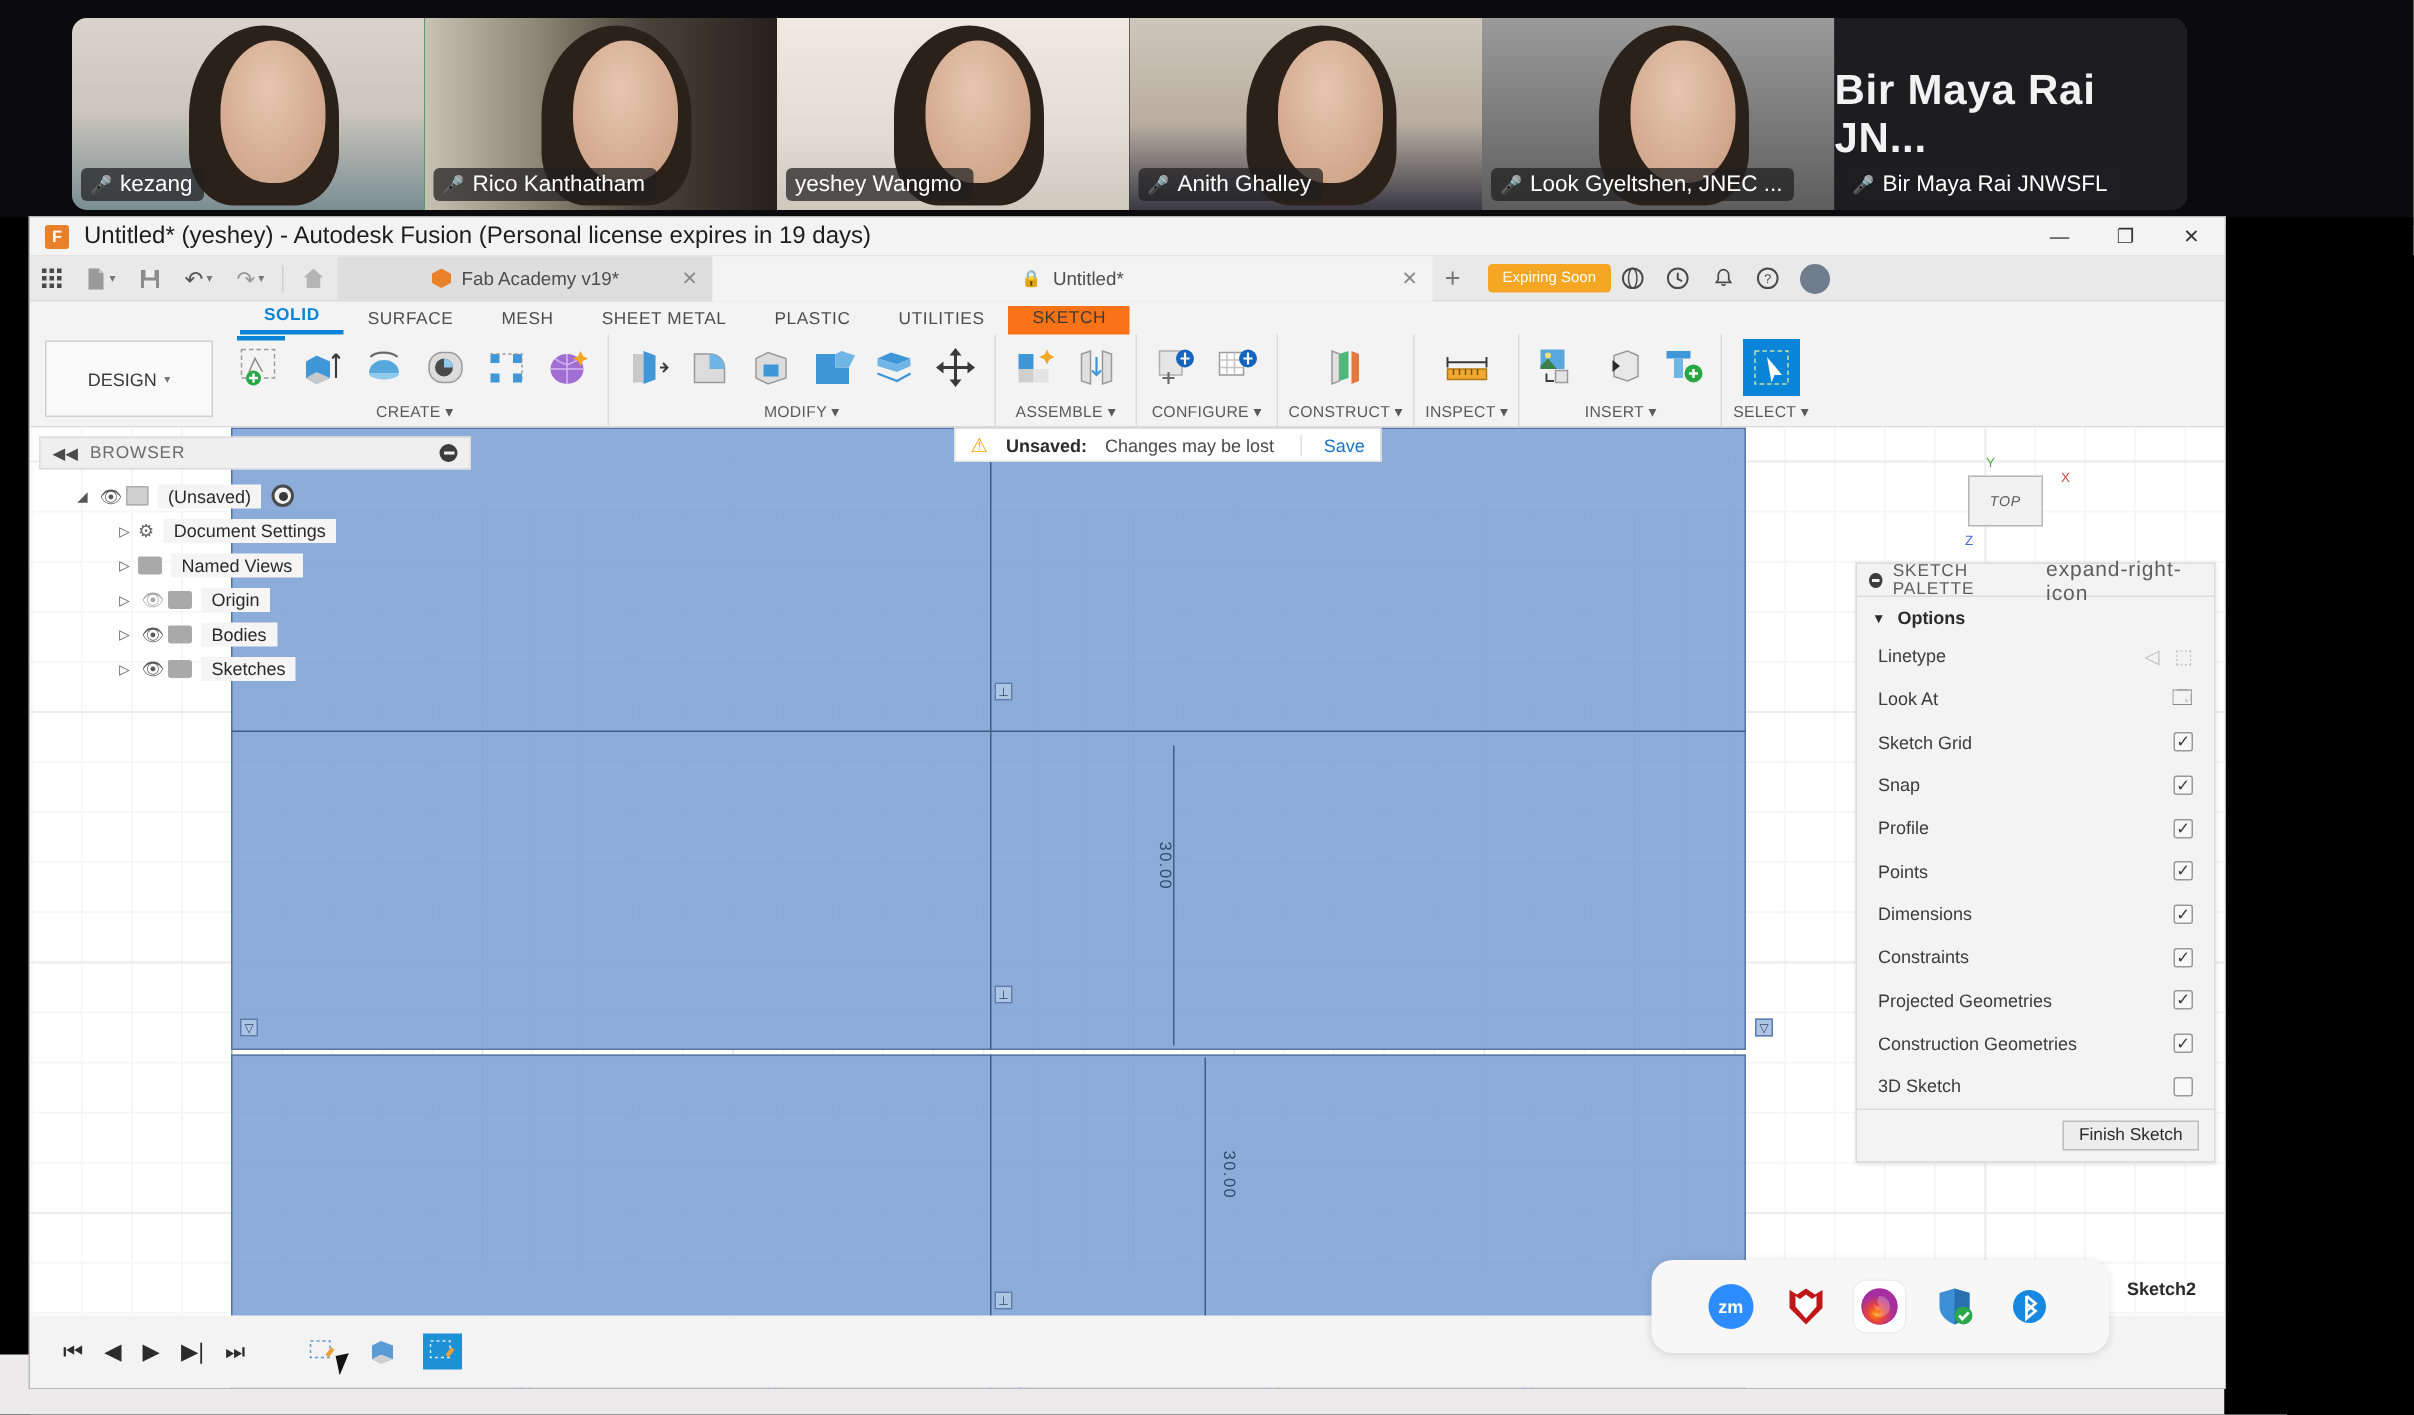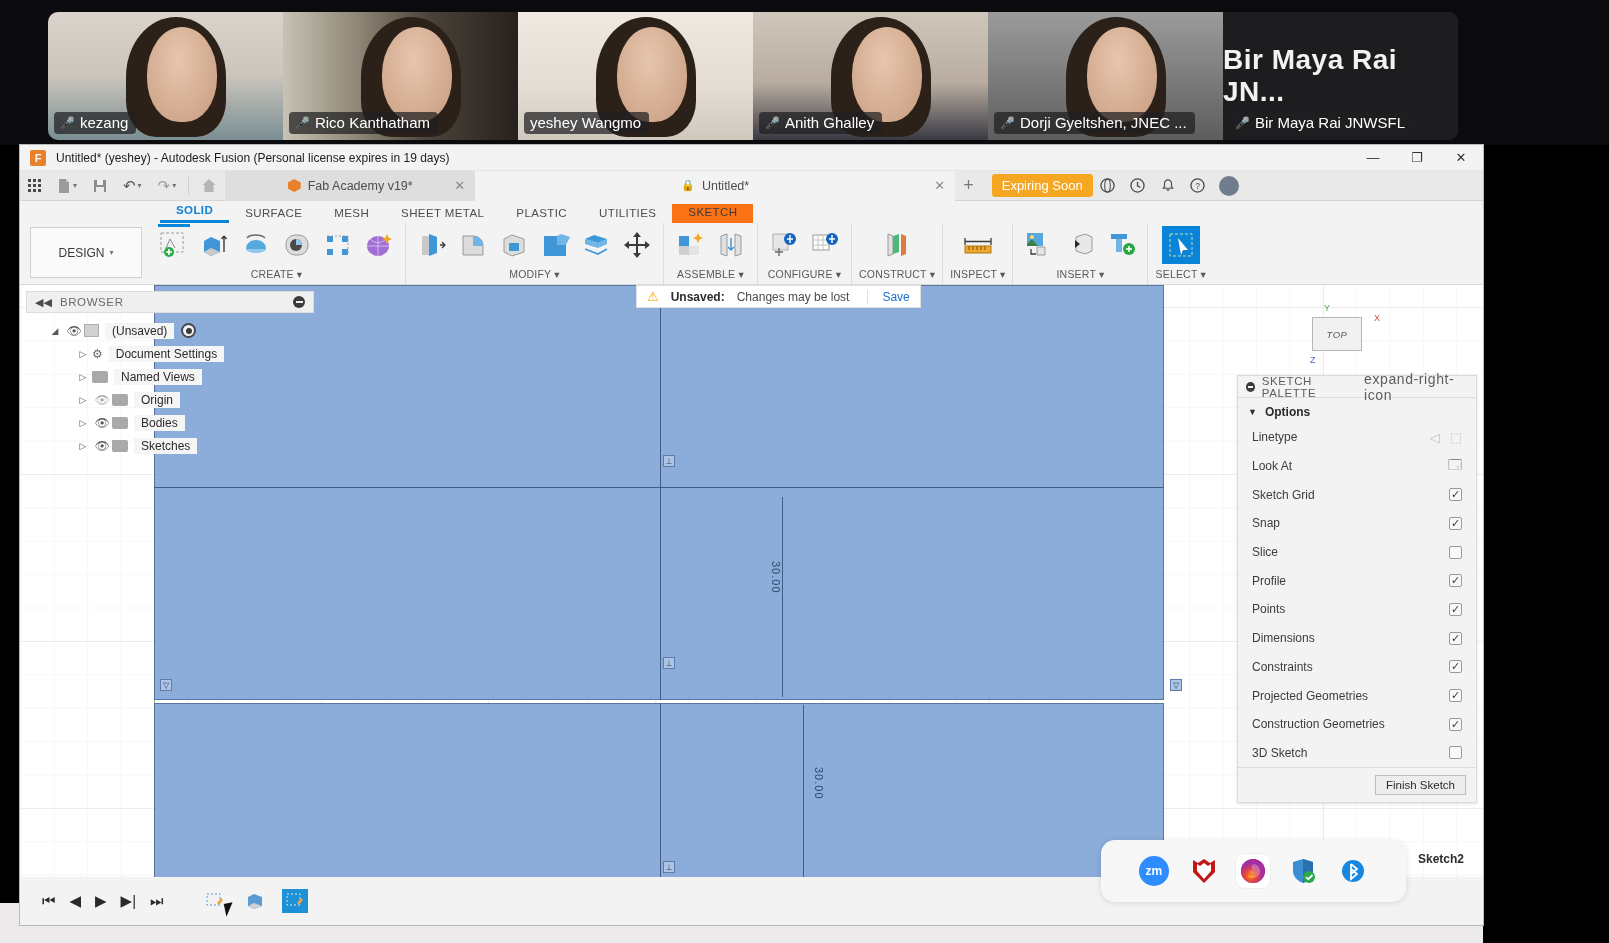--- a/index.html
+++ b/index.html
@@ -63,21 +63,21 @@
   #titlebar {
     height: 26px; background: #f3f3f3;
     display: flex; align-items: center; border-bottom: 1px solid #e4e4e4;
   }
   #app-icon {
     width: 16px; height: 16px; margin-left: 10px; background: #e8812a;
     border-radius: 2px; position: relative; flex: none;
   }
   #app-icon::after{ content:"F"; position:absolute; inset:0; color:#fff; font-size:11px;
     display:flex; align-items:center; justify-content:center; font-weight:700; }
-  #title-text { margin-left: 10px; font-size: 12px; color: #1d1d1d; }
+  #title-text { margin-left: 10px; font-size: 16px; color: #1d1d1d; }
   #win-buttons { margin-left: auto; display: flex; height: 26px; }
   .winbtn { width: 44px; height: 26px; display:flex; align-items:center; justify-content:center;
     font-size: 13px; color:#333; }
 
   
   #qa-row { height: 30px; background:#e9e9e9; display:flex; align-items:center;
     border-bottom: 1px solid #d6d6d6; }
   .qa-item { display:flex; align-items:center; gap:2px; padding: 0 8px; height: 30px;
     color:#555; font-size:13px; }
   .grid-icon { display:grid; grid-template-columns:repeat(3,3px); grid-template-rows:repeat(3,3px);
@@ -85,21 +85,21 @@
   .grid-icon i { background:#4a4a4a; display:block; width:3px; height:3px; }
   .caret { font-size:8px; color:#777; }
   .qa-sep { width:1px; height:18px; background:#cfcfcf; margin:0 4px; }
   .doc-tab { height:30px; display:flex; align-items:center; gap:7px; padding:0 12px;
     font-size:12.5px; color:#4d4d4d; position:relative; min-width:250px; justify-content:center; }
   .doc-tab.inactive { background:#dedede; }
   .doc-tab.active { background:#f3f3f3; }
   .tab-x { position:absolute; right:10px; color:#8a8a8a; font-size:13px; }
   .cube-icon { width:13px; height:13px; background:#e8812a; clip-path: polygon(50% 0,100% 27%,100% 73%,50% 100%,0 73%,0 27%); }
   .lock-icon { font-size:11px; color:#707070; }
-  #expiring-pill { background:#f5a623; color:#fff; font-size:13px; border-radius:3px;
+  #expiring-pill { background:#f5a623; color:#fff; font-size:10px; border-radius:3px;
     padding:4px 10px; margin-left:10px; }
   .hdr-icon { width:30px; height:30px; display:flex; align-items:center; justify-content:center;
     color:#4a4a4a; font-size:15px; }
   #avatar { width:20px; height:20px; border-radius:50%; background:#6f7d8c; margin:0 12px 0 6px; }
 
   
   #ribbon-tabs { height:22px; background:#f3f3f3; display:flex; align-items:flex-end; padding-left:140px; }
   .rtab { font-size:11.5px; color:#4d4d4d; padding:2px 16px 4px; letter-spacing:.4px; }
   .rtab.sel { color:#0a84d8; font-weight:bold; border-bottom:3px solid #0a84d8; }
   .rtab.sketchtab { background:#f97316; color:#3b3b3b; padding-bottom:5px; }
@@ -285,21 +285,21 @@
           <span>Anith Ghalley</span>
         </div>
       </div>
       <div class="vtile" style="width: 235px;">
         <div class="vtile-bg bgE">
           <div class="hairA"></div>
           <div class="faceA"></div>
         </div>
         <div class="vtile-name">
           <span class="mic-muted" style="color: rgb(240, 74, 74); font-size: 12px; position: relative;">🎤</span>
-          <span>Dorji Gyeltshen, JNEC ...</span>
+          <span>Look Gyeltshen, JNEC ...</span>
         </div>
       </div>
       <div class="vtile" style="width: 235px;">
         <div class="vtile-bg bgF">
           <div class="vtile-bigname">Bir Maya Rai JN...</div>
         </div>
         <div class="vtile-name">
           <span class="mic-muted" style="color: rgb(240, 74, 74); font-size: 12px; position: relative;">🎤</span>
           <span>Bir Maya Rai JNWSFL</span>
         </div>
@@ -751,26 +751,20 @@
       <div class="sp-row">
         <span>Sketch Grid</span>
         <span class="sp-ctl">
             <span class="cbx">✓</span>
           </span>
       </div>
       <div class="sp-row">
         <span>Snap</span>
         <span class="sp-ctl">
             <span class="cbx">✓</span>
-          </span>
-      </div>
-      <div class="sp-row">
-        <span>Slice</span>
-        <span class="sp-ctl">
-            <span class="cbx"></span>
           </span>
       </div>
       <div class="sp-row">
         <span>Profile</span>
         <span class="sp-ctl">
             <span class="cbx">✓</span>
           </span>
       </div>
       <div class="sp-row">
         <span>Points</span>

